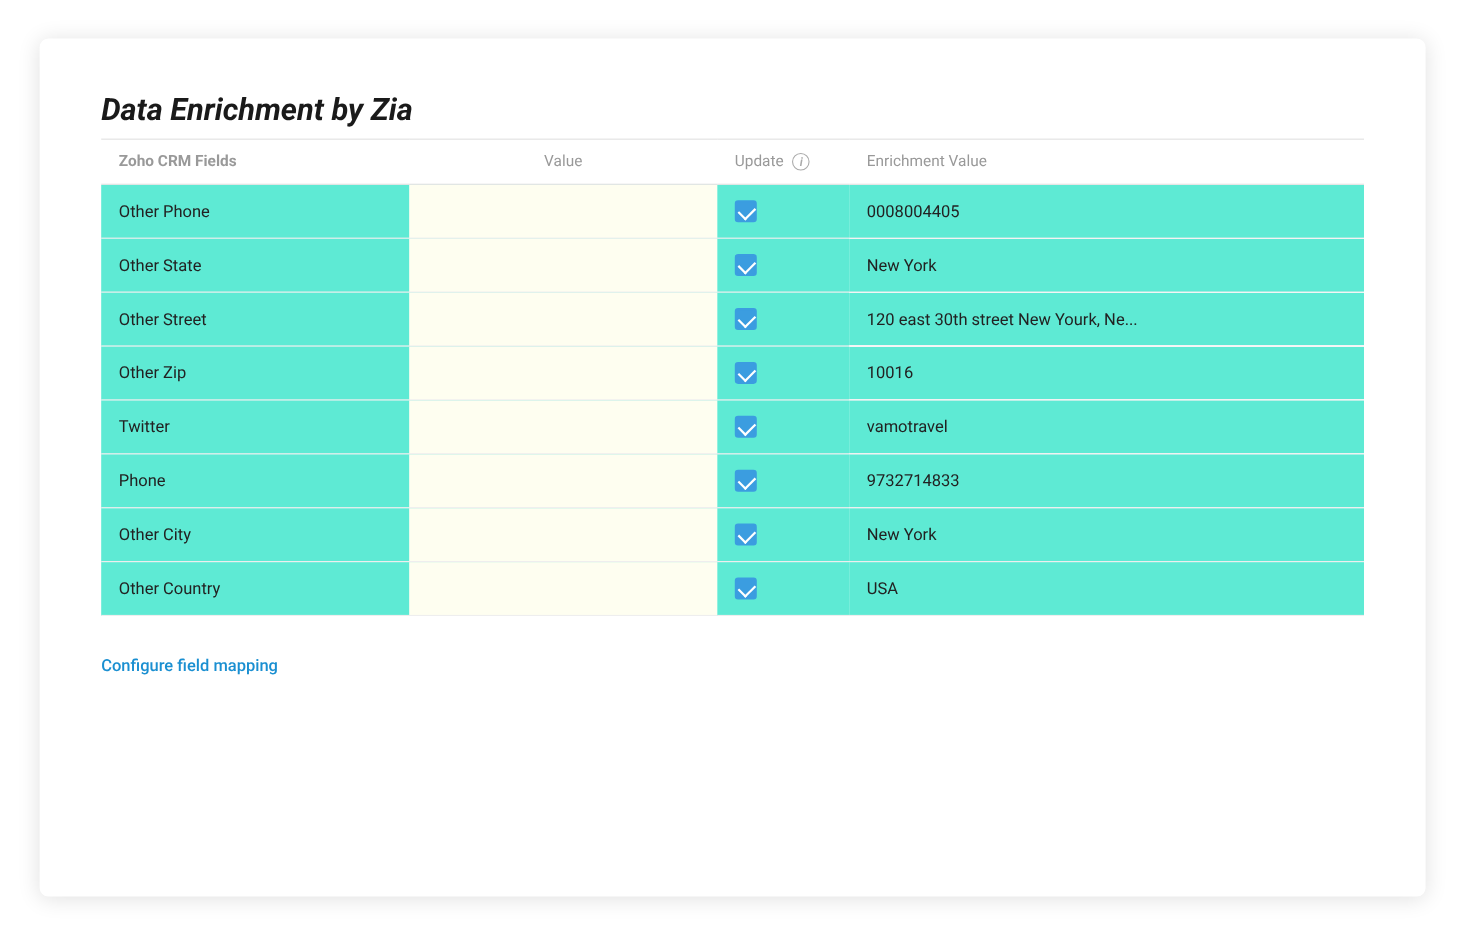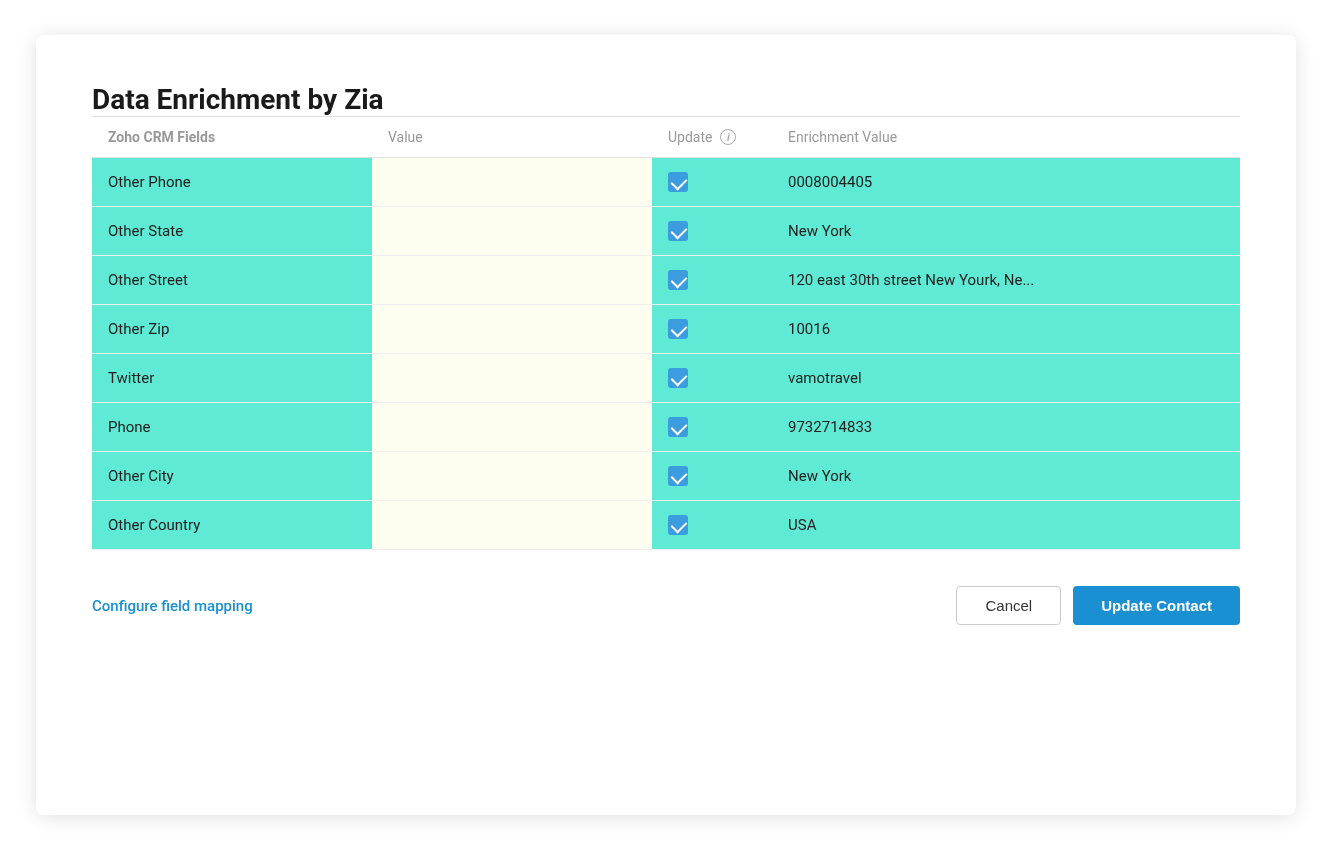--- a/index.html
+++ b/index.html
@@ -26,20 +26,22 @@
       min-height: 780px;
       box-shadow: 0 2px 20px rgba(0,0,0,0.12);
       display: flex;
       flex-direction: column;
     }
 
     .modal-title {
       font-size: 28px;
       font-weight: 700;
       color: #1a1a1a;
+      margin-bottom: 10px;
+      font-style: italic;
     }
 
     .modal-subtitle {
       font-size: 15px;
       color: #444444;
       margin-bottom: 36px;
     }
 
     .data-table {
       width: 100%;
@@ -59,20 +61,21 @@
       text-align: left;
     }
 
     .data-table thead th.col-fields {
       width: 280px;
       font-weight: bold;
     }
 
     .data-table thead th.col-value {
       width: 280px;
+      text-align: center;
     }
 
     .data-table thead th.col-update {
       width: 120px;
     }
 
     .data-table thead th.col-enrichment {
       flex: 1;
     }
 
@@ -257,18 +260,14 @@
           <td>Other Country</td>
           <td class="col-value"></td>
           <td><input type="checkbox" class="update-checkbox" checked="" style=""></td>
           <td class="col-enrichment">USA</td>
         </tr>
       </tbody>
   </table>
 
   <div class="modal-footer">
     <a class="configure-link">Configure field mapping</a>
-    <div class="footer-buttons">
-      <button class="btn-cancel">Cancel</button>
-      <button class="btn-update">Update Contact</button>
-    </div>
   </div>
 </div>
 
 </body></html>

